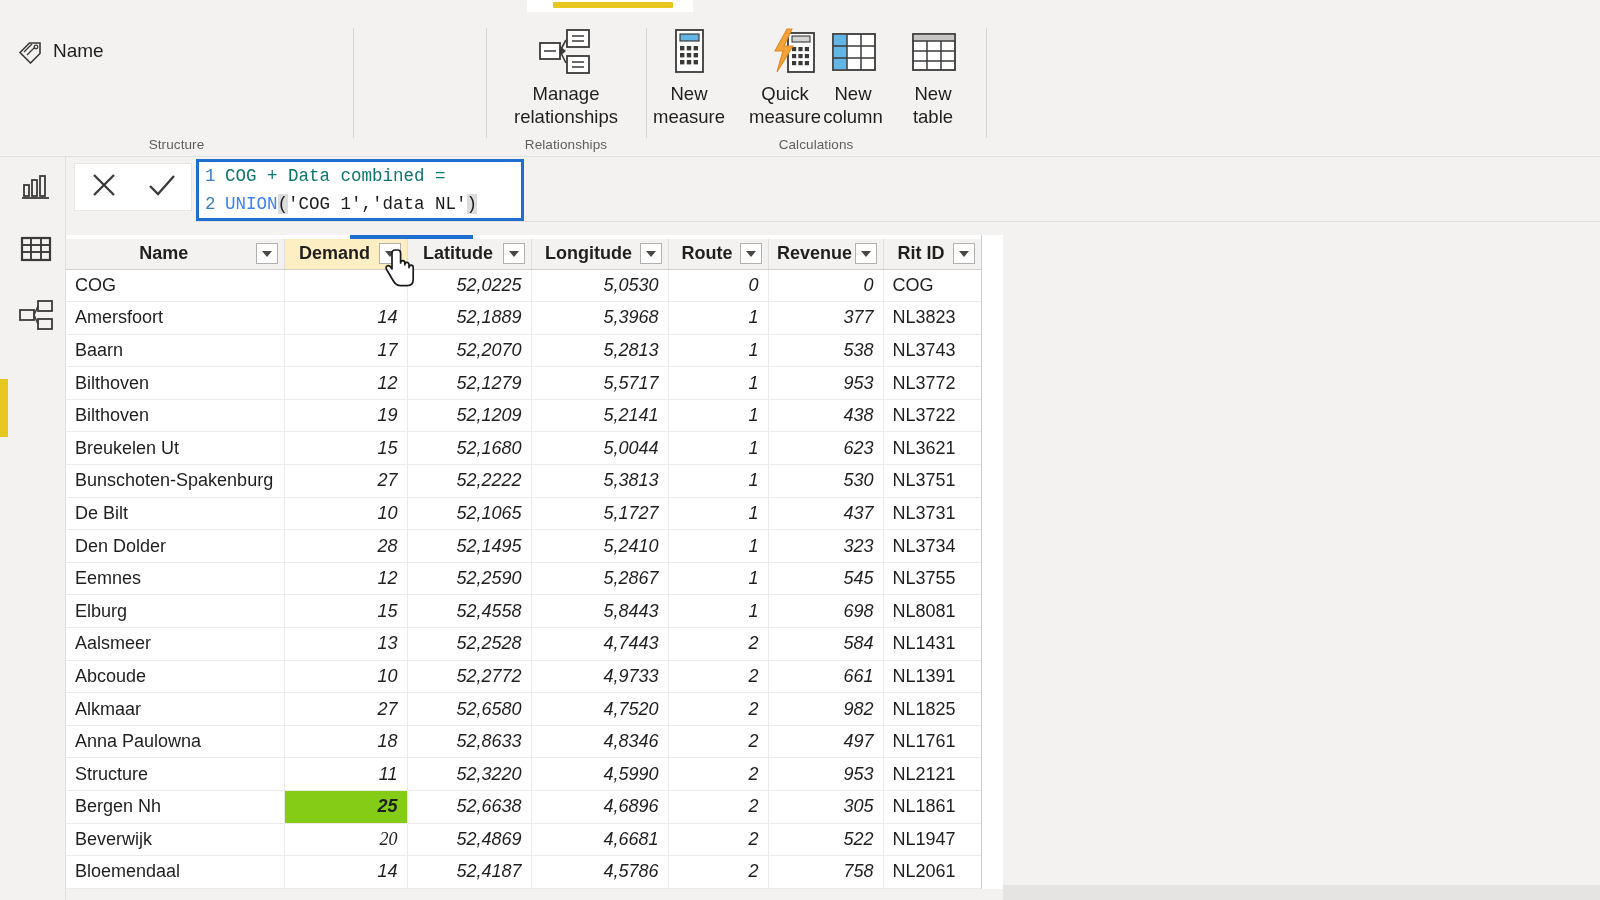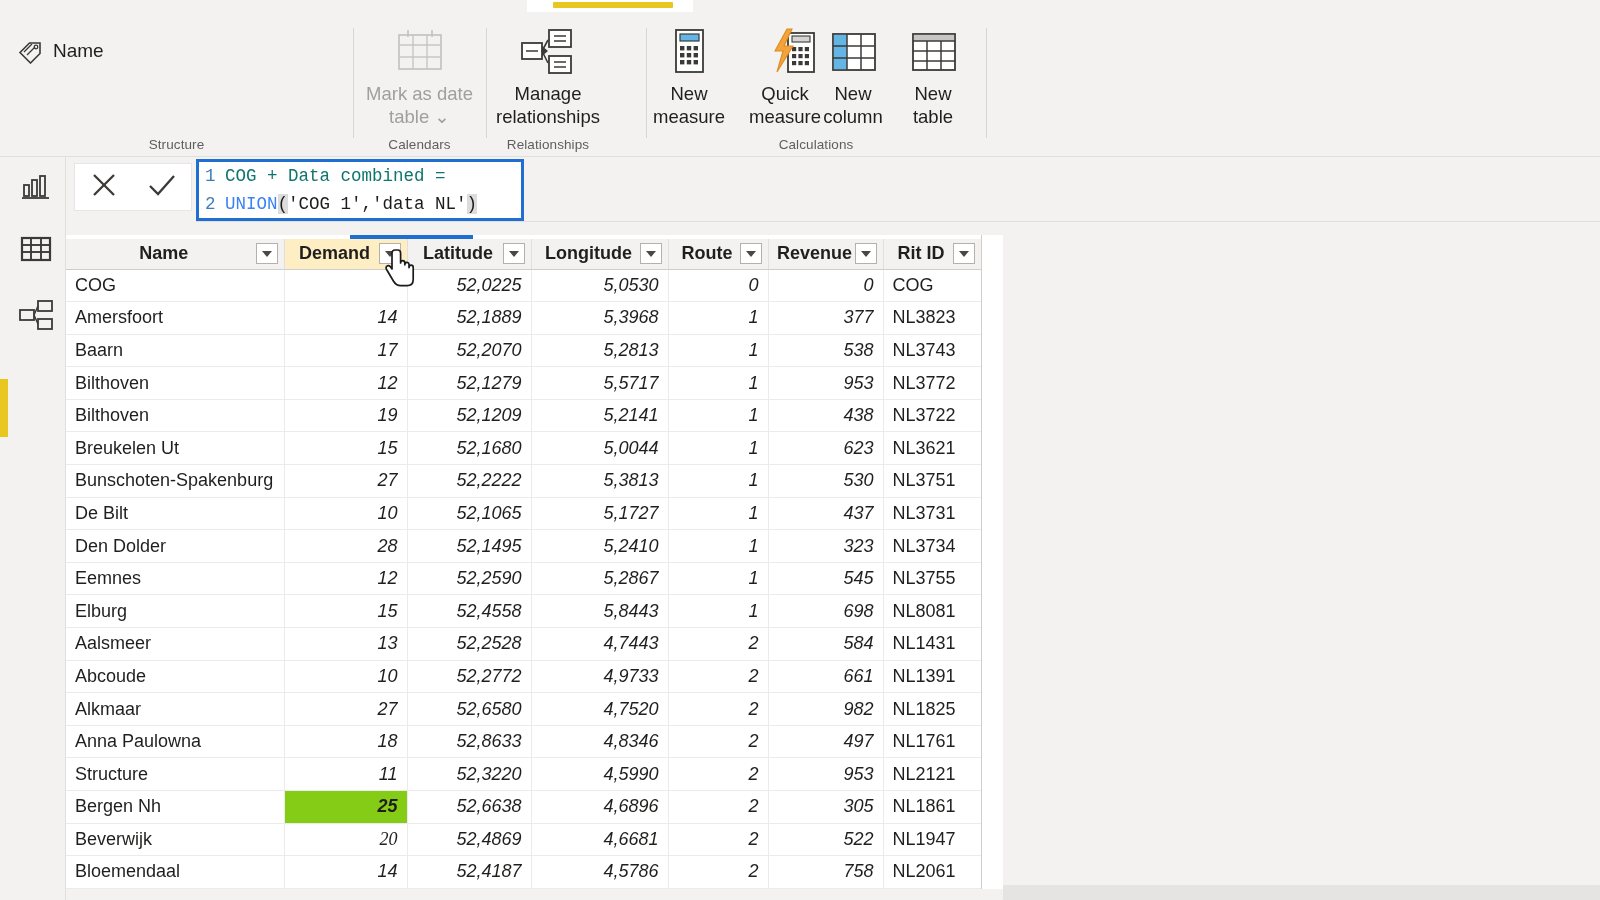--- a/index.html
+++ b/index.html
@@ -55,21 +55,21 @@
   #name-input {
     width: 218px; height: 36px;
     border: 1px solid #b3b0ad; background: #ffffff;
     font-family: "Liberation Sans", sans-serif;
     font-size: 18px; color: #201f1e;
     padding: 0 8px; outline: none;
   }
 
   
   #group-calendars { left: 353px; width: 133px; }
-  #group-relationships { left: 468px; width: 160px; }
+  #group-relationships { left: 486px; width: 160px; }
   #group-calculations { left: 646px; width: 340px; }
 
   .cmd-big {
     position: absolute; top: 14px;
     display: flex; flex-direction: column; align-items: center;
     width: 100%; cursor: default;
   }
   .cmd-icon { height: 52px; display: flex; align-items: center; justify-content: center; }
   .cmd-text {
     font-size: 18.5px; line-height: 23px; text-align: center;
@@ -231,38 +231,20 @@
           <line x1="9" y1="17" x2="17" y2="9" stroke="#3b3a39" stroke-width="1.2"></line>
           <circle cx="18" cy="9" r="1.8" fill="none" stroke="#3b3a39" stroke-width="1.3"></circle>
         </svg>
       </span>
       <span id="name-label">Name</span>
     </div>
     <div class="group-label">Structure</div>
   </div>
   <div class="group-sep" style="left:353px;"></div>
 
-  <div class="ribbon-group" id="group-calendars">
-    <div class="cmd-big cmd-disabled">
-      <span class="cmd-icon">
-        <svg width="54" height="48" viewBox="0 0 54 48">
-          <line x1="15" y1="2" x2="15" y2="9" stroke="#c8c6c4" stroke-width="1.8"></line>
-          <line x1="39" y1="2" x2="39" y2="9" stroke="#c8c6c4" stroke-width="1.8"></line>
-          <rect x="6" y="7" width="42" height="34" fill="none" stroke="#c8c6c4" stroke-width="1.8"></rect>
-          <line x1="6" y1="17" x2="48" y2="17" stroke="#c8c6c4" stroke-width="1.4"></line>
-          <line x1="6" y1="29" x2="48" y2="29" stroke="#c8c6c4" stroke-width="1.4"></line>
-          <line x1="20" y1="7" x2="20" y2="41" stroke="#c8c6c4" stroke-width="1.4"></line>
-          <line x1="34" y1="7" x2="34" y2="41" stroke="#c8c6c4" stroke-width="1.4"></line>
-        </svg>
-      </span>
-      <span class="cmd-text">Mark as date
-table ⌄</span>
-    </div>
-    <div class="group-label">Calendars</div>
-  </div>
   <div class="group-sep" style="left:486px;"></div>
 
   <div class="ribbon-group" id="group-relationships">
     <div class="cmd-big">
       <span class="cmd-icon">
         <svg width="58" height="50" viewBox="0 0 58 50">
           <rect x="30" y="3" width="22" height="17" fill="#fff" stroke="#3b3a39" stroke-width="1.8"></rect>
           <line x1="35" y1="9" x2="47" y2="9" stroke="#3b3a39" stroke-width="1.5"></line>
           <line x1="35" y1="14" x2="47" y2="14" stroke="#3b3a39" stroke-width="1.5"></line>
           <rect x="30" y="29" width="22" height="17" fill="#fff" stroke="#3b3a39" stroke-width="1.8"></rect>

